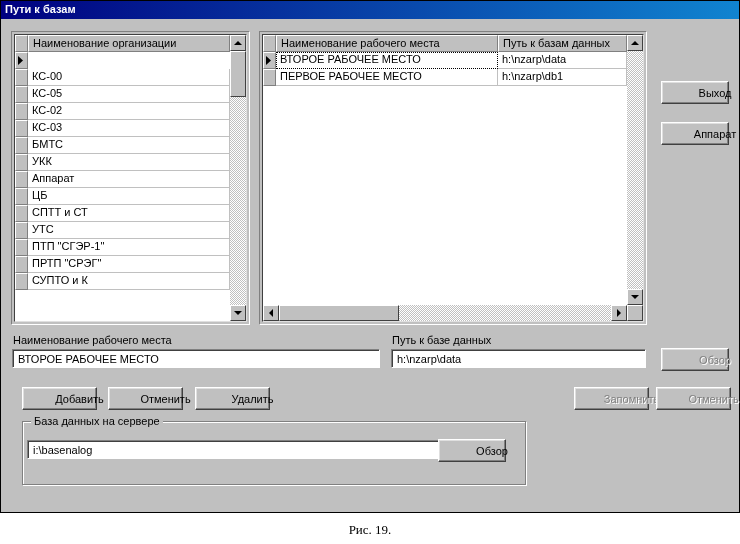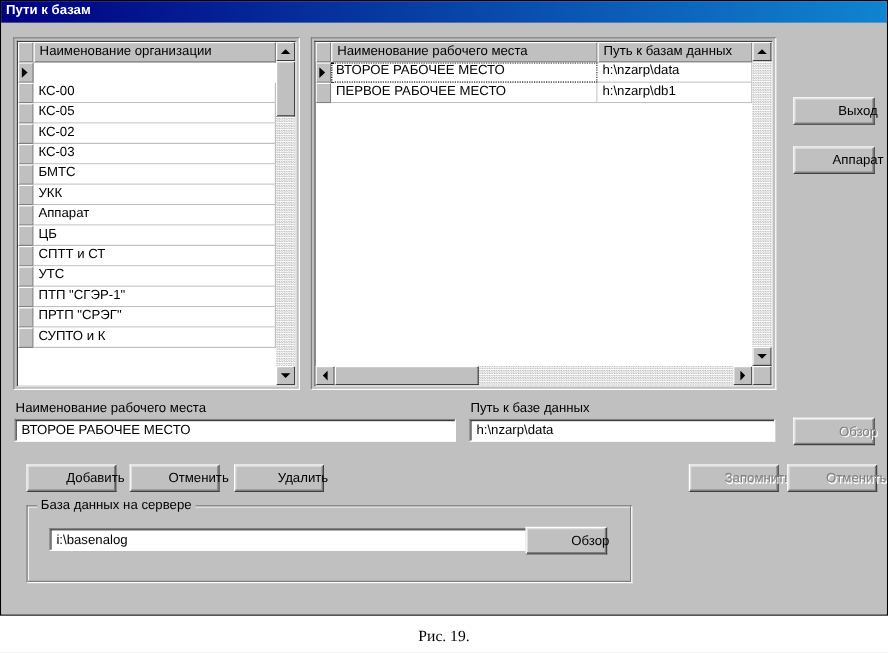--- a/index.html
+++ b/index.html
@@ -385,21 +385,21 @@
         </div>
     <div class="btn disabled" style="left:573px; top:368px; width:75px;">
           <span>Запомнить</span>
         </div>
     <div class="btn disabled" style="left:655px; top:368px; width:75px;">
           <span>Отменить</span>
         </div>
 
     <div class="groupbox" style="left:21px; top:402px; width:505px; height:65px;">
       <div class="groupbox-label">База данных на сервере</div>
-      <div class="textfield" style="left:18px; top:18px; width:420px;">
+      <div class="textfield" style="left:4px; top:18px; width:420px;">
         <div class="textfield-inner">i:\basenalog</div>
       </div>
       <div class="btn" style="left:415px; top:17px; width:68px;">
             <span>Обзор</span>
           </div>
     </div>
 
   </div>
 </div>
 

